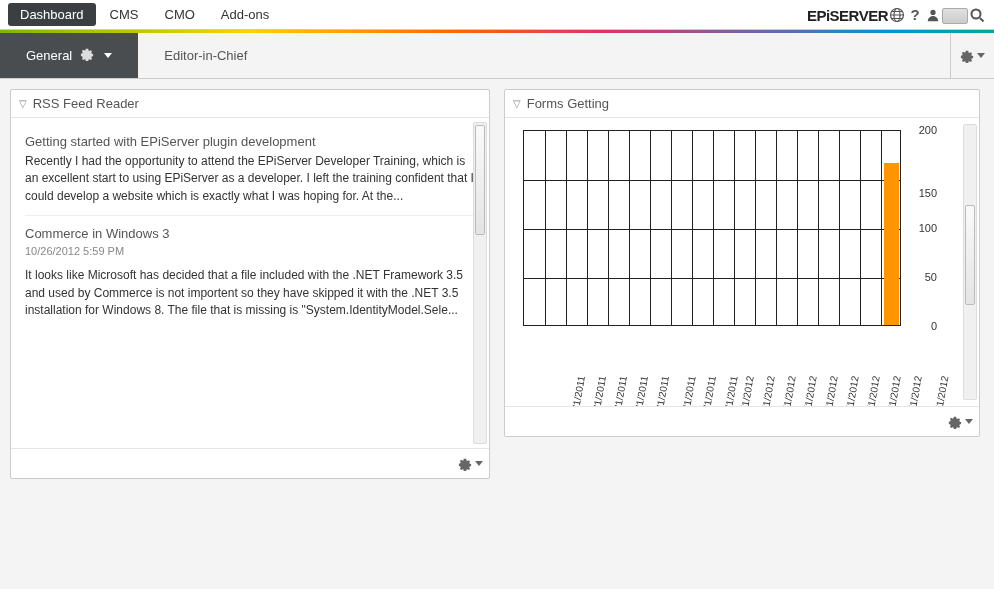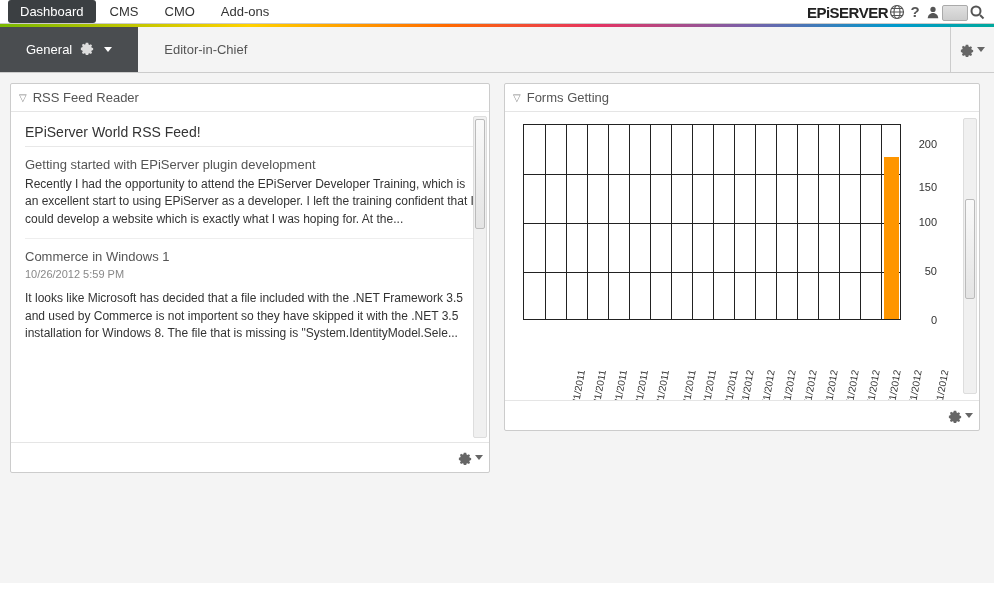--- a/index.html
+++ b/index.html
@@ -1,17 +1,17 @@
 <!DOCTYPE html>
 <html><head>
 <meta charset="utf-8">
 <style>
 * { box-sizing: border-box; margin: 0; padding: 0; }
 body { font-family: Verdana, Arial, sans-serif; font-size: 12px; color: #333; background: #fff; width: 994px; height: 589px; overflow: hidden; }
-.topbar { display: flex; align-items: center; height: 24px; padding: 0 8px; border-bottom: 1px solid #ccc; }
+.topbar { display: flex; align-items: center; height: 30px; padding: 0 8px; border-bottom: 1px solid #ccc; }
 .topbar-left { display: flex; gap: 2px; }
 .topbar-item { padding: 4px 12px; cursor: pointer; color: #333; border-radius: 3px; font-size: 13px;}
 .topbar-item.active { background: #3b3f42; color: #fff; }
 .topbar-right { margin-left: auto; display: flex; align-items: flex-end; }
 .brand { font-family: Arial, sans-serif; font-weight: bold; font-size: 15px; letter-spacing: -0.5px; color: #222; }
 .icon-btn { width: 18px; height: 18px; display: inline-flex; align-items: center; justify-content: center; cursor: pointer; color: #555; }
 .avatar-box { width: 26px; height: 16px; background: linear-gradient(#e0e0e0,#ccc); border: 1px solid #aaa; border-radius: 2px; }
 .rainbow { height: 3px; background: linear-gradient(90deg,#7ab800 0%,#ffd200 25%,#ff6a00 45%,#e53262 60%,#7a5fa8 75%,#0099cc 90%,#00a99d 100%); }
 .tabbar { display: flex; align-items: center; height: 46px; background: #f4f4f4; border-bottom: 1px solid #ccc; }
 .tab { padding: 0 26px; height: 100%; display: flex; align-items: center; gap: 8px; color: #555; cursor: pointer; font-size: 13px;}
@@ -105,27 +105,26 @@
 </div>
 
 <div class="workspace">
 
   <div class="widget widget-rss">
     <div class="widget-header">
       <span class="chev">▽</span>
       <span>RSS Feed Reader</span>
     </div>
     <div class="widget-body">
-      <div class="rss-title">EPiServer World RSS Feed!</div>
       <div class="rss-entry">
         <h4>Getting started with EPiServer plugin development</h4>
         <div class="excerpt">Recently I had the opportunity to attend the EPiServer Developer Training, which is an excellent start to using EPiServer as a developer.  I left the training confident that I could develop a website which is exactly what I was hoping for.  At the...</div>
       </div>
       <div class="rss-entry" style="border-bottom:none;">
-        <h4>Commerce in Windows 1</h4>
+        <h4>Commerce in Windows 3</h4>
         <div class="date">10/26/2012 5:59 PM</div>
         <div class="excerpt">It looks like Microsoft has decided that a file included with the .NET Framework 3.5 and used by Commerce is not importent so they have skipped it with the .NET 3.5 installation for Windows 8. The file that is missing is "System.IdentityModel.Sele...</div>
       </div>
       <div class="scrollbar-v">
         <div class="thumb" style="top:2px; height:110px;"></div>
       </div>
     </div>
     <div class="widget-footer">
       <span style="display:inline-flex;align-items:center;color:#666;">
         <svg class="gear" viewBox="0 0 16 16" fill="#666">
@@ -164,21 +163,21 @@
             <div class="hline" style="top: 147px;"></div>
             <div class="hline" style="top: 98px;"></div>
             <div class="hline" style="top: 49px;"></div>
             <div class="chart-bar" style="left: 360.15px; width: 14.7px; height: 161.7px;"></div>
           </div>
         <div class="chart-ylabels" id="chart-ylabels">
             <span style="top: 204px;">0</span>
             <span style="top: 155px;">50</span>
             <span style="top: 106px;">100</span>
             <span style="top: 71px;">150</span>
-            <span style="top: 8px; margin-top: 20px;">200</span>
+            <span style="top: 8px;">200</span>
           </div>
         <div class="chart-xlabels" id="chart-xlabels">
             <span style="left: 14.5px;">5/1/2011</span>
             <span style="left: 35.5px;">6/1/2011</span>
             <span style="left: 56.5px;">7/1/2011</span>
             <span style="left: 77.5px;">8/1/2011</span>
             <span style="left: 98.5px;">9/1/2011</span>
             <span style="left: 119.5px;">10/1/2011</span>
             <span style="left: 140.5px;">11/1/2011</span>
             <span style="left: 161.5px;">12/1/2011</span>

